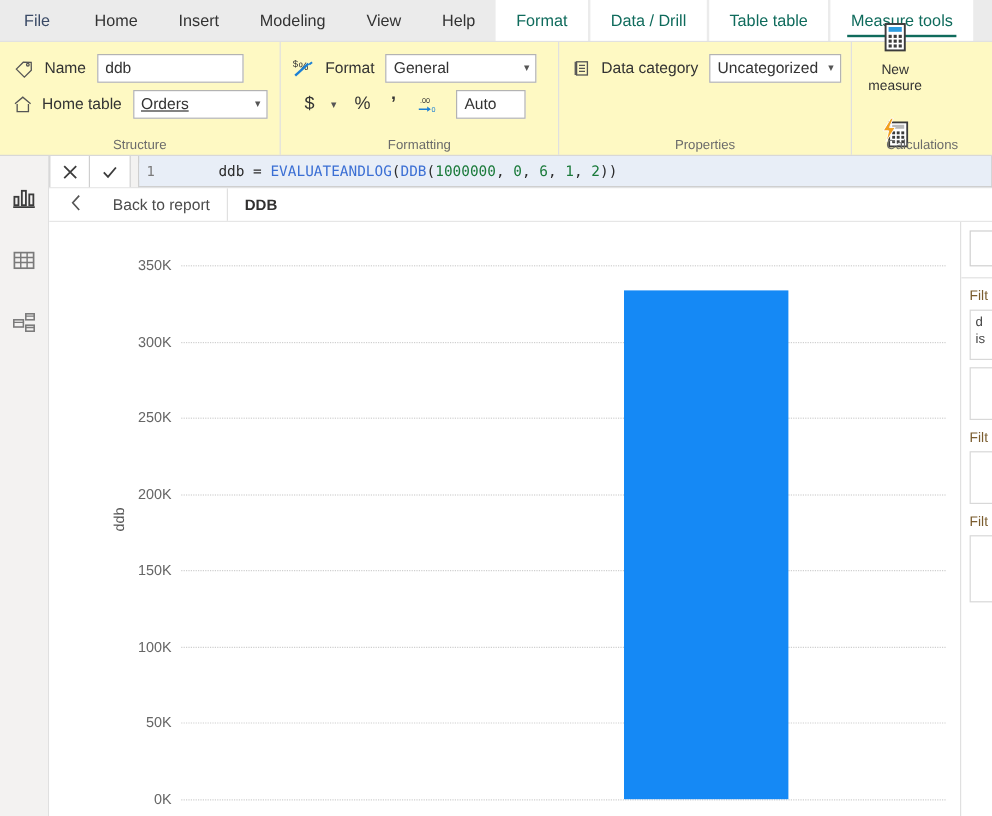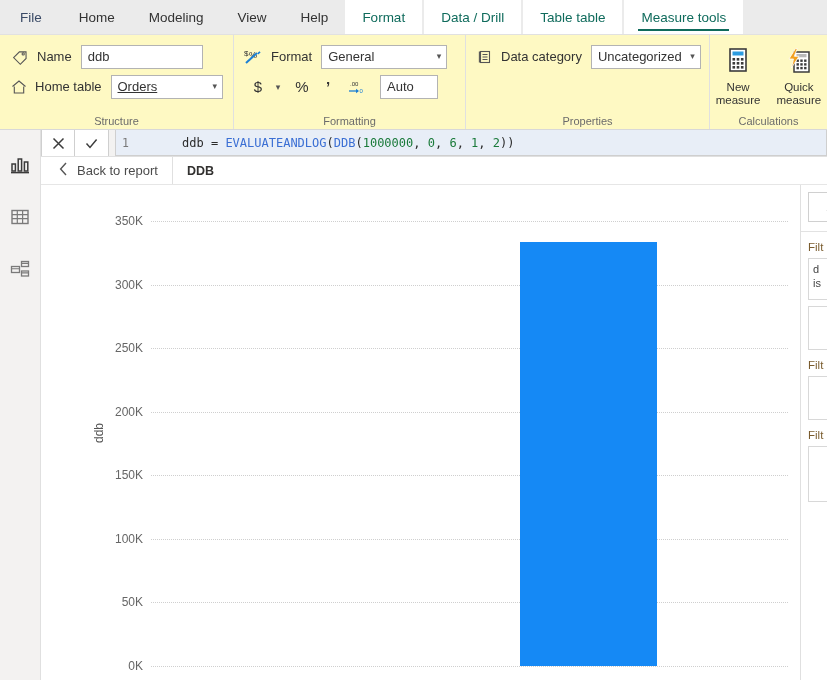--- a/index.html
+++ b/index.html
@@ -210,21 +210,21 @@
     display: flex;
     align-items: stretch;
     background: #ffffff;
     border-bottom: 1px solid #e6e6e6;
   }
   .crumb-back {
     display: flex; align-items: center;
     padding: 0 14px 0 18px;
     font-size: 13px; color: #4c4c4c;
     border-right: 1px solid #e0e0e0;
-    gap: 9px;
+    gap: 26px;
   }
   .crumb-cur {
     display: flex; align-items: center;
     padding: 0 14px;
     font-size: 12.5px; color: #323130; font-weight: bold;
   }
 
   
   .canvas {
     flex: 1;
@@ -319,20 +319,23 @@
 </style>
 </head>
 <body>
 
 <div class="tabbar">
   <div class="tab file">
       <span>File</span>
     </div>
   <div class="tab">
       <span>Home</span>
+    </div>
+  <div class="tab">
+      <span>Insert</span>
     </div>
   <div class="tab">
       <span>Modeling</span>
     </div>
   <div class="tab">
       <span>View</span>
     </div>
   <div class="tab">
       <span>Help</span>
     </div>
@@ -439,21 +442,21 @@
       </span>
       <span class="rlabel">Data category</span>
       <div class="field sel" style="width:138px;">
         <span>Uncategorized</span>
         <span class="caret">▾</span>
       </div>
     </div>
     <div class="rgroup-label">Properties</div>
   </div>
 
-  <div class="rgroup" style="width:118px;flex-direction:row;padding-top:10px;justify-content:center;gap:16px;">
+  <div class="rgroup" style="width:118px;flex-direction:column;padding-top:10px;justify-content:center;gap:16px;">
     <div class="bigbtn">
       <span class="glyph">
         <svg width="26" height="28" viewBox="0 0 26 28">
           <rect x="5" y="2" width="16" height="22" fill="#fff" stroke="#3b3b3b" stroke-width="1.6"></rect>
           <rect x="7.5" y="4.5" width="11" height="4" fill="#2d9ce0"></rect>
           <g fill="#3b3b3b">
               <rect x="7.5" y="11" width="2.6" height="2.6"></rect>
               <rect x="11.7" y="11" width="2.6" height="2.6"></rect>
               <rect x="15.9" y="11" width="2.6" height="2.6"></rect>
               <rect x="7.5" y="15" width="2.6" height="2.6"></rect>

